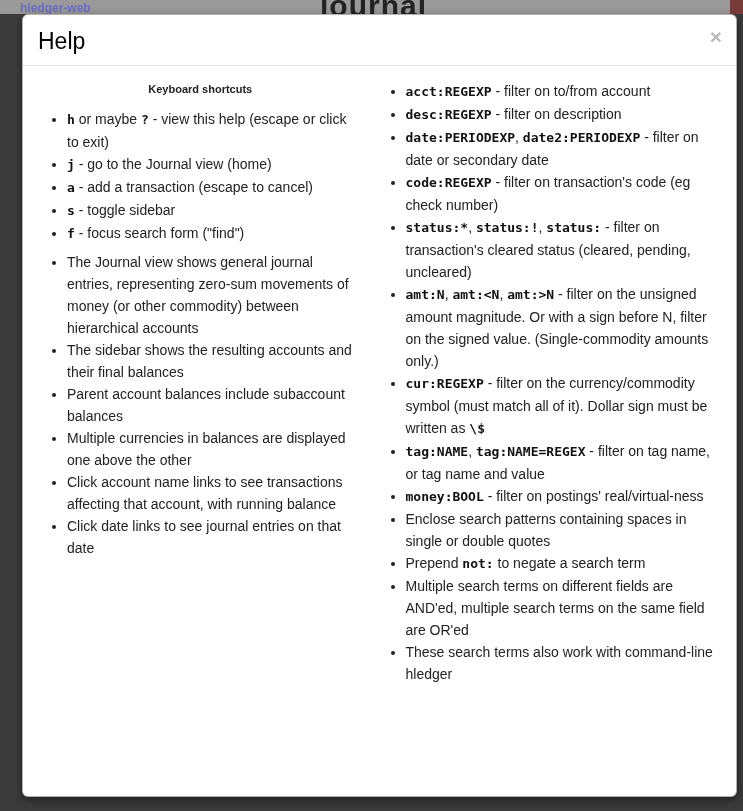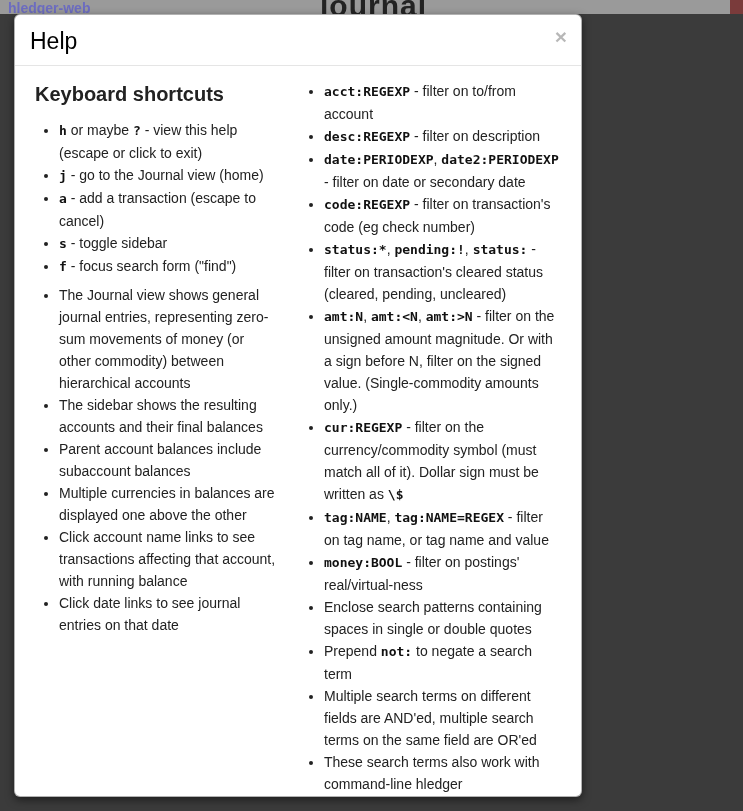--- a/index.html
+++ b/index.html
@@ -10,36 +10,36 @@
     font-family: "Liberation Sans", sans-serif;
     position: relative;
     overflow: hidden;
   }
   
   .page-strip {
     position: absolute; top: 0; left: 0; right: 0; height: 14px;
     background: #9a9a9a; overflow: hidden;
   }
   .brand {
-    position: absolute; left: 8px; top: 0;
-    font-size: 14px; line-height: 16px; font-weight: bold;
+    position: absolute; left: 20px; top: 0;
+    font-size: 12px; line-height: 16px; font-weight: bold;
     color: #6c6cc0; text-decoration: none; cursor: pointer;
   }
   .page-title-partial {
     position: absolute; left: 320px; top: -11px;
     font-size: 30px; font-weight: bold; color: #232323;
     letter-spacing: 1px;
   }
   .edge-block {
     position: absolute; right: 0; top: 0; width: 13px; height: 14px;
     background: #7a3b3b;
   }
   
   .modal {
-    position: absolute; left: 14px; top: 14px; width: 568px; height: 783px;
+    position: absolute; left: 22px; top: 14px; width: 715px; height: 783px;
     background: #ffffff;
     border: 1px solid rgba(0,0,0,.3);
     border-radius: 6px;
     box-shadow: 0 3px 9px rgba(0,0,0,.5);
     overflow: hidden;
   }
   .modal-header {
     position: relative;
     padding: 13px 15px 11px;
     border-bottom: 1px solid #e5e5e5;
@@ -56,22 +56,23 @@
     font-family: "Liberation Sans", sans-serif;
   }
   .modal-body {
     padding: 14px 20px 20px;
     display: flex;
   }
   .col { flex: 1 1 50%; min-width: 0; }
   .col-left  { padding-right: 22px; }
   .col-right { padding-left: 2px; }
   .section-heading {
-    font-size: 20px; font-weight: bold; color: #222;
+    font-size: 11px; font-weight: bold; color: #222;
     margin: 26px 0 13px;
+    text-align: center;
   }
   .section-heading:first-child { margin-top: 3px; }
   .bullet-list {
     margin: 0 0 6px; padding-left: 24px;
     font-size: 14px; color: #222;
   }
   .bullet-list li { line-height: 22px; }
   code {
     font-family: "DejaVu Sans Mono", "Liberation Mono", monospace;
     font-weight: bold; font-size: 13px; color: #111;
@@ -110,21 +111,21 @@
           <li>Click account name links to see transactions affecting that account, with running balance</li>
           <li>Click date links to see journal entries on that date</li>
         </ul>
       </div>
     <div class="col col-right">
         <ul class="bullet-list">
           <li><code>acct:REGEXP</code> - filter on to/from account</li>
           <li><code>desc:REGEXP</code> - filter on description</li>
           <li><code>date:PERIODEXP</code>, <code>date2:PERIODEXP</code> - filter on date or secondary date</li>
           <li><code>code:REGEXP</code> - filter on transaction's code (eg check number)</li>
-          <li><code>status:*</code>, <code>pending:!</code>, <code>status:</code> - filter on transaction's cleared status (cleared, pending, uncleared)</li>
+          <li><code>status:*</code>, <code>status:!</code>, <code>status:</code> - filter on transaction's cleared status (cleared, pending, uncleared)</li>
           <li><code>amt:N</code>, <code>amt:&lt;N</code>, <code>amt:&gt;N</code> - filter on the unsigned amount magnitude. Or with a sign before N, filter on the signed value. (Single-commodity amounts only.)</li>
           <li><code>cur:REGEXP</code> - filter on the currency/commodity symbol (must match all of it). Dollar sign must be written as <code>\$</code></li>
           <li><code>tag:NAME</code>, <code>tag:NAME=REGEX</code> - filter on tag name, or tag name and value</li>
           <li><code>money:BOOL</code> - filter on postings' real/virtual-ness</li>
           <li>Enclose search patterns containing spaces in single or double quotes</li>
           <li>Prepend <code>not:</code> to negate a search term</li>
           <li>Multiple search terms on different fields are AND'ed, multiple search terms on the same field are OR'ed</li>
           <li>These search terms also work with command-line hledger</li>
         </ul>
       </div>

